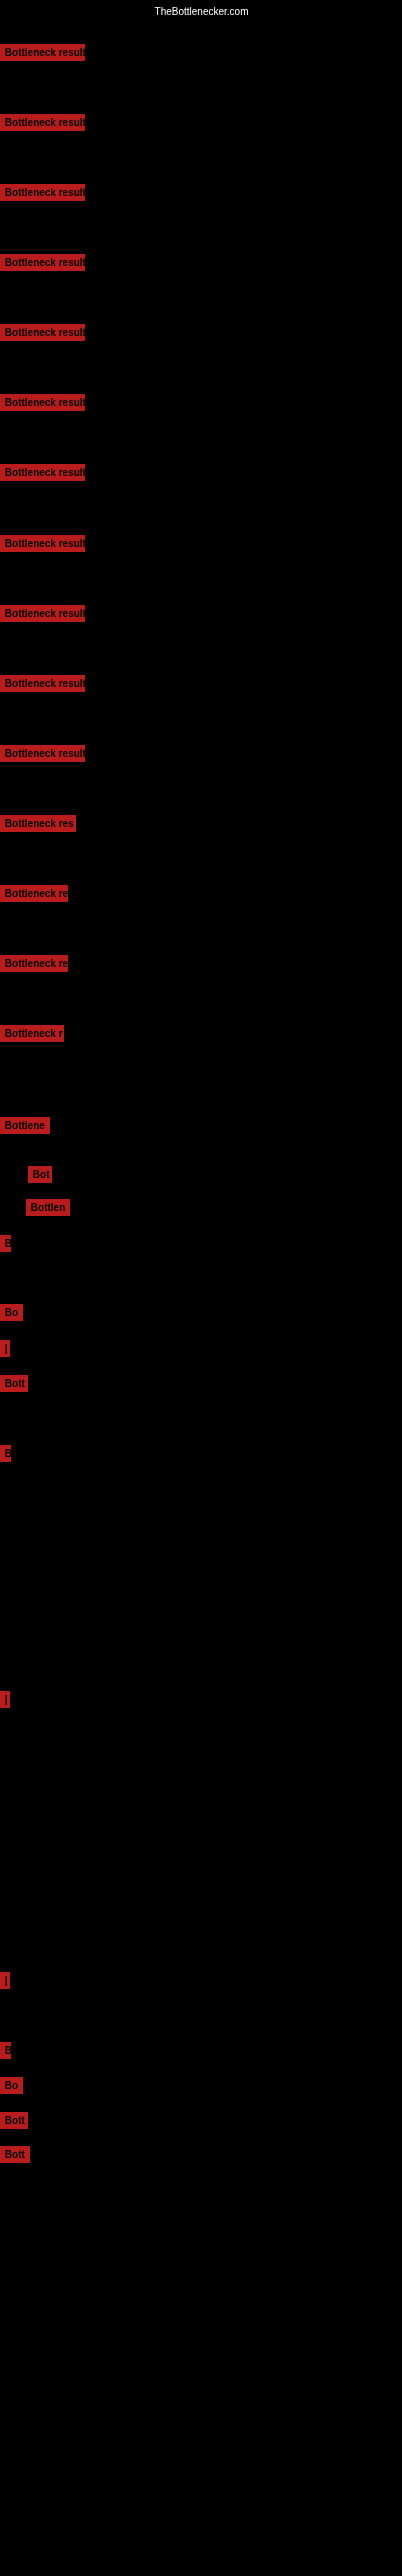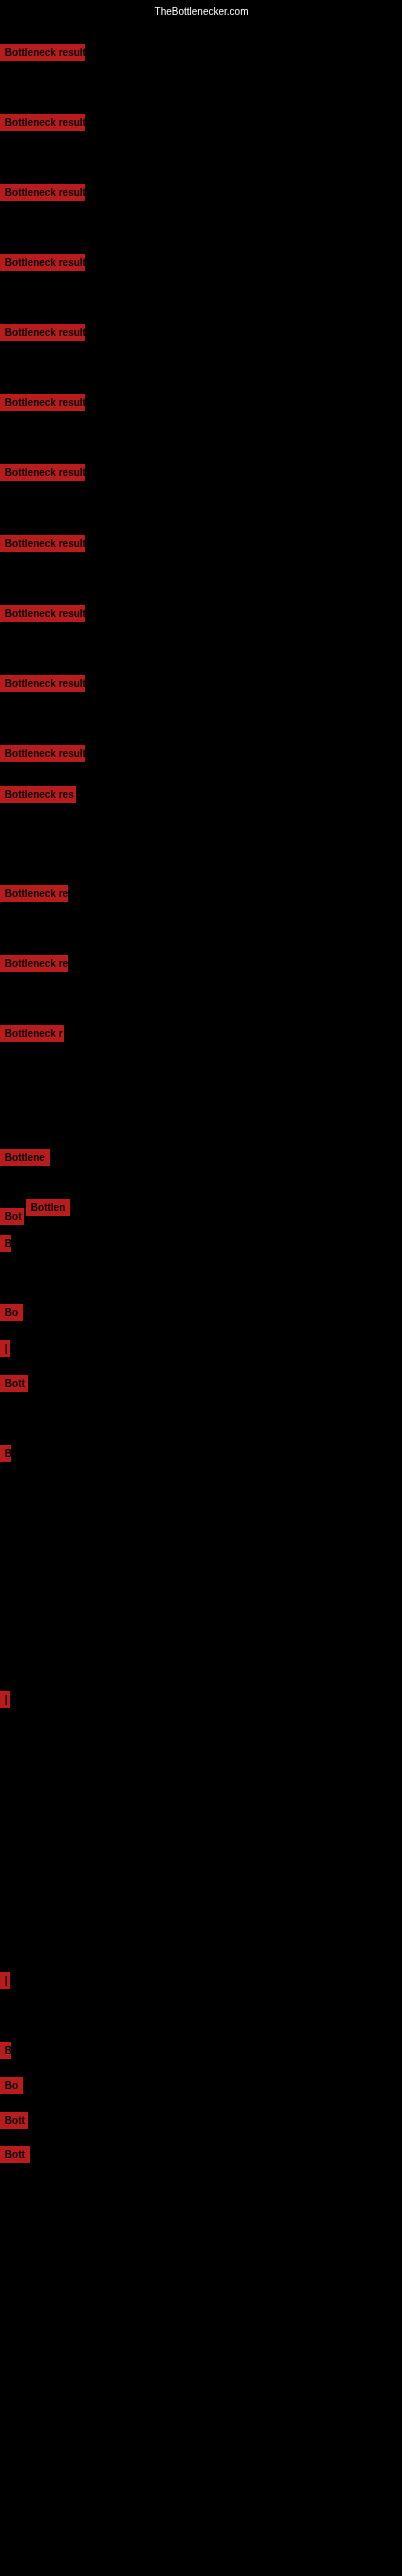--- a/index.html
+++ b/index.html
@@ -70,36 +70,36 @@
     </div>
     <div class="bottleneck-item" style="top: 605px;">
       <span class="bottleneck-badge" style="max-width: 85px;">Bottleneck result</span>
     </div>
     <div class="bottleneck-item" style="top: 675px;">
       <span class="bottleneck-badge" style="max-width: 85px;">Bottleneck result</span>
     </div>
     <div class="bottleneck-item" style="top: 745px;">
       <span class="bottleneck-badge" style="max-width: 85px;">Bottleneck result</span>
     </div>
-    <div class="bottleneck-item" style="top: 786px;">
+    <div class="bottleneck-item" style="top: 815px;">
       <span class="bottleneck-badge" style="max-width: 76px;">Bottleneck res</span>
     </div>
     <div class="bottleneck-item" style="top: 885px;">
       <span class="bottleneck-badge" style="max-width: 68px;">Bottleneck re</span>
     </div>
     <div class="bottleneck-item" style="top: 955px;">
       <span class="bottleneck-badge" style="max-width: 68px;">Bottleneck re</span>
     </div>
     <div class="bottleneck-item" style="top: 1025px;">
       <span class="bottleneck-badge" style="max-width: 64px;">Bottleneck r</span>
     </div>
-    <div class="bottleneck-item" style="top: 1149px; align-items: center;">
+    <div class="bottleneck-item" style="top: 1117px; align-items: center;">
       <span class="bottleneck-badge" style="max-width: 52px;">Bottlene</span>
     </div>
-    <div class="bottleneck-item" style="top: 1208px;">
+    <div class="bottleneck-item" style="top: 1166px; margin-left: 28px;">
       <span class="bottleneck-badge" style="max-width: 24px;">Bot</span>
     </div>
     <div class="bottleneck-item" style="top: 1199px;">
       <span class="bottleneck-badge" style="max-width: 48px; margin-left: 26px;">Bottlen</span>
     </div>
     <div class="bottleneck-item" style="top: 1235px;">
       <span class="bottleneck-badge" style="max-width: 11.3px;">B</span>
     </div>
     <div class="bottleneck-item" style="top: 1304px;">
       <span class="bottleneck-badge" style="max-width: 22.5px;">Bo</span>

